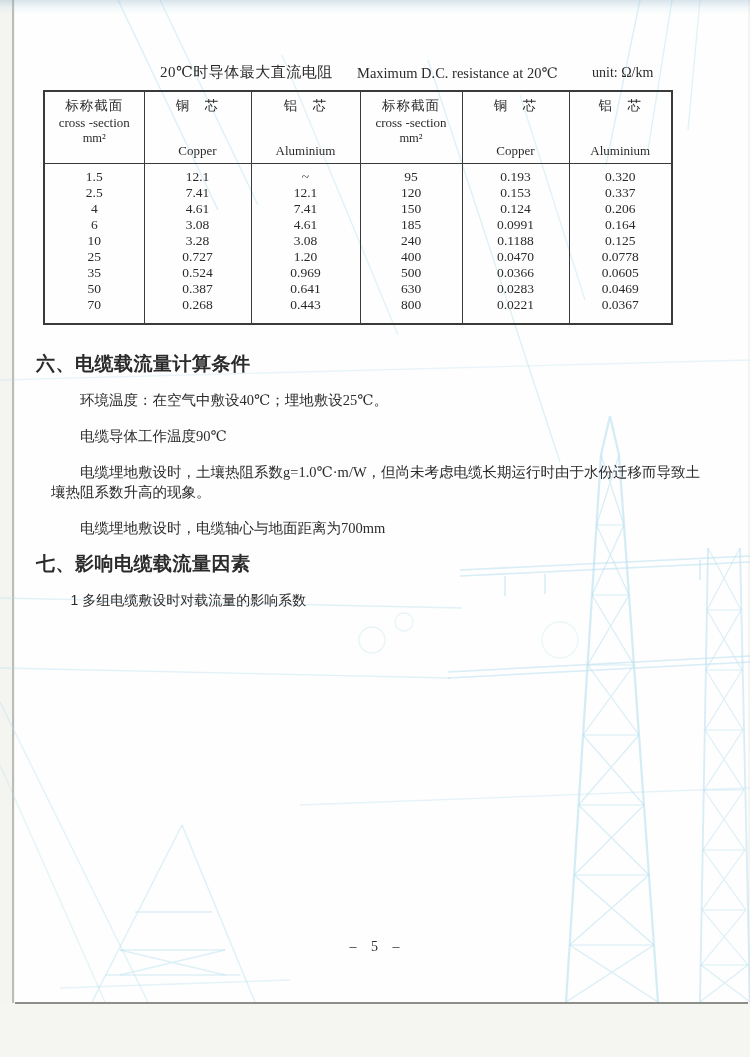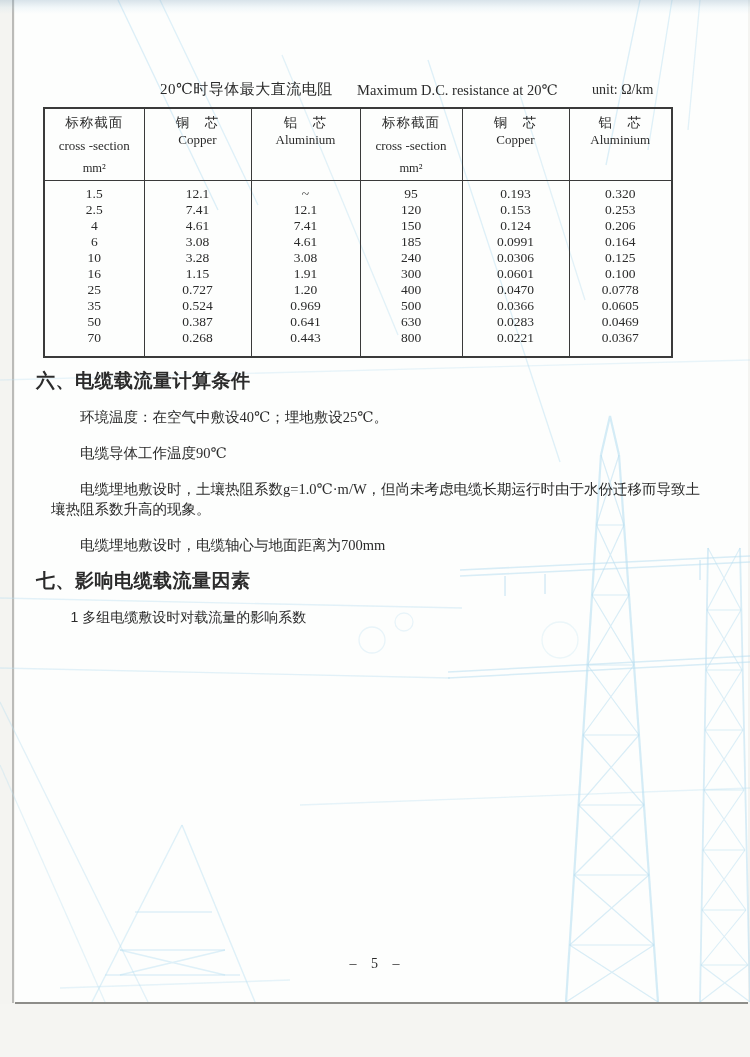--- a/index.html
+++ b/index.html
@@ -14,42 +14,42 @@
     background:#fdfefd;
     border-bottom:2px solid #8d8d89;
   }
   .edge-left{position:absolute;left:12px;top:0;width:2px;height:1003px;background:#a8a8a4;opacity:.75;}
   .top-noise{
     position:absolute;left:0;top:0;width:750px;height:14px;
     background:linear-gradient(180deg,rgba(130,165,190,.30),rgba(175,210,230,.14) 55%,rgba(255,255,255,0));
   }
   .below-page{position:absolute;left:0;top:1004px;width:750px;height:53px;background:#f5f5f2;}
   svg.watermark{position:absolute;left:0;top:0;z-index:0;}
-  .content{position:absolute;left:0;top:17px;width:750px;height:782px;z-index:1;text-decoration:underline;}
+  .content{position:absolute;left:0;top:0;width:750px;height:782px;z-index:1;text-decoration:underline;}
 
   .title-row span{position:absolute;white-space:nowrap;}
   .t-cn{left:160px;top:63px;font-size:15px;letter-spacing:.5px;}
   .t-en{left:357px;top:65px;font-size:14.5px;}
   .t-unit{left:592px;top:65px;font-size:14px;}
 
   table.res{
     position:absolute;left:43px;top:90px;width:628px;
     border-collapse:collapse;table-layout:fixed;
     border:2px solid #3a3a3a;
     font-size:13.5px;
   }
   table.res th{
     border:1px solid #3a3a3a;height:67px;padding:2px 0;
     font-weight:normal;vertical-align:middle;
   }
-  .hcell{display:flex;flex-direction:column;justify-content:space-between;height:62px;align-items:center;}
+  .hcell{display:flex;flex-direction:column;justify-content:flex-start;height:62px;align-items:center;}
   .h-cn{font-size:13.5px;letter-spacing:1px;}
   .h-en{font-size:13px;}
   .h-sub{font-size:12.5px;}
-  .hcell.two{justify-content:flex-start;padding:3px 0 2px;}
+  .hcell.two{justify-content:space-between;padding:3px 0 2px;}
   table.res td{
     border-left:1px solid #3a3a3a;border-right:1px solid #3a3a3a;
     border-top:0;border-bottom:0;
     text-align:center;height:16px;padding:0;line-height:16px;font-size:13.5px;
   }
   table.res tbody tr:first-child td{padding-top:5px;margin-top:40px;}
   table.res tbody tr:last-child td{padding-bottom:10px;}
 
   .sections{position:absolute;left:35px;top:354px;width:686px;font-size:14.5px;line-height:20px;}
   .sections h3{
@@ -216,21 +216,21 @@
         <td>95</td>
         <td>0.193</td>
         <td>0.320</td>
       </tr>
       <tr>
         <td>2.5</td>
         <td>7.41</td>
         <td>12.1</td>
         <td>120</td>
         <td>0.153</td>
-        <td>0.253</td>
+        <td>0.337</td>
       </tr>
       <tr>
         <td>4</td>
         <td>4.61</td>
         <td>7.41</td>
         <td>150</td>
         <td>0.124</td>
         <td>0.206</td>
       </tr>
       <tr>
@@ -239,30 +239,22 @@
         <td>4.61</td>
         <td>185</td>
         <td>0.0991</td>
         <td>0.164</td>
       </tr>
       <tr>
         <td>10</td>
         <td>3.28</td>
         <td>3.08</td>
         <td>240</td>
-        <td>0.0306</td>
+        <td>0.1188</td>
         <td>0.125</td>
-      </tr>
-      <tr>
-        <td>16</td>
-        <td>1.15</td>
-        <td>1.91</td>
-        <td>300</td>
-        <td>0.0601</td>
-        <td>0.100</td>
       </tr>
       <tr>
         <td>25</td>
         <td>0.727</td>
         <td>1.20</td>
         <td>400</td>
         <td>0.0470</td>
         <td>0.0778</td>
       </tr>
       <tr>

